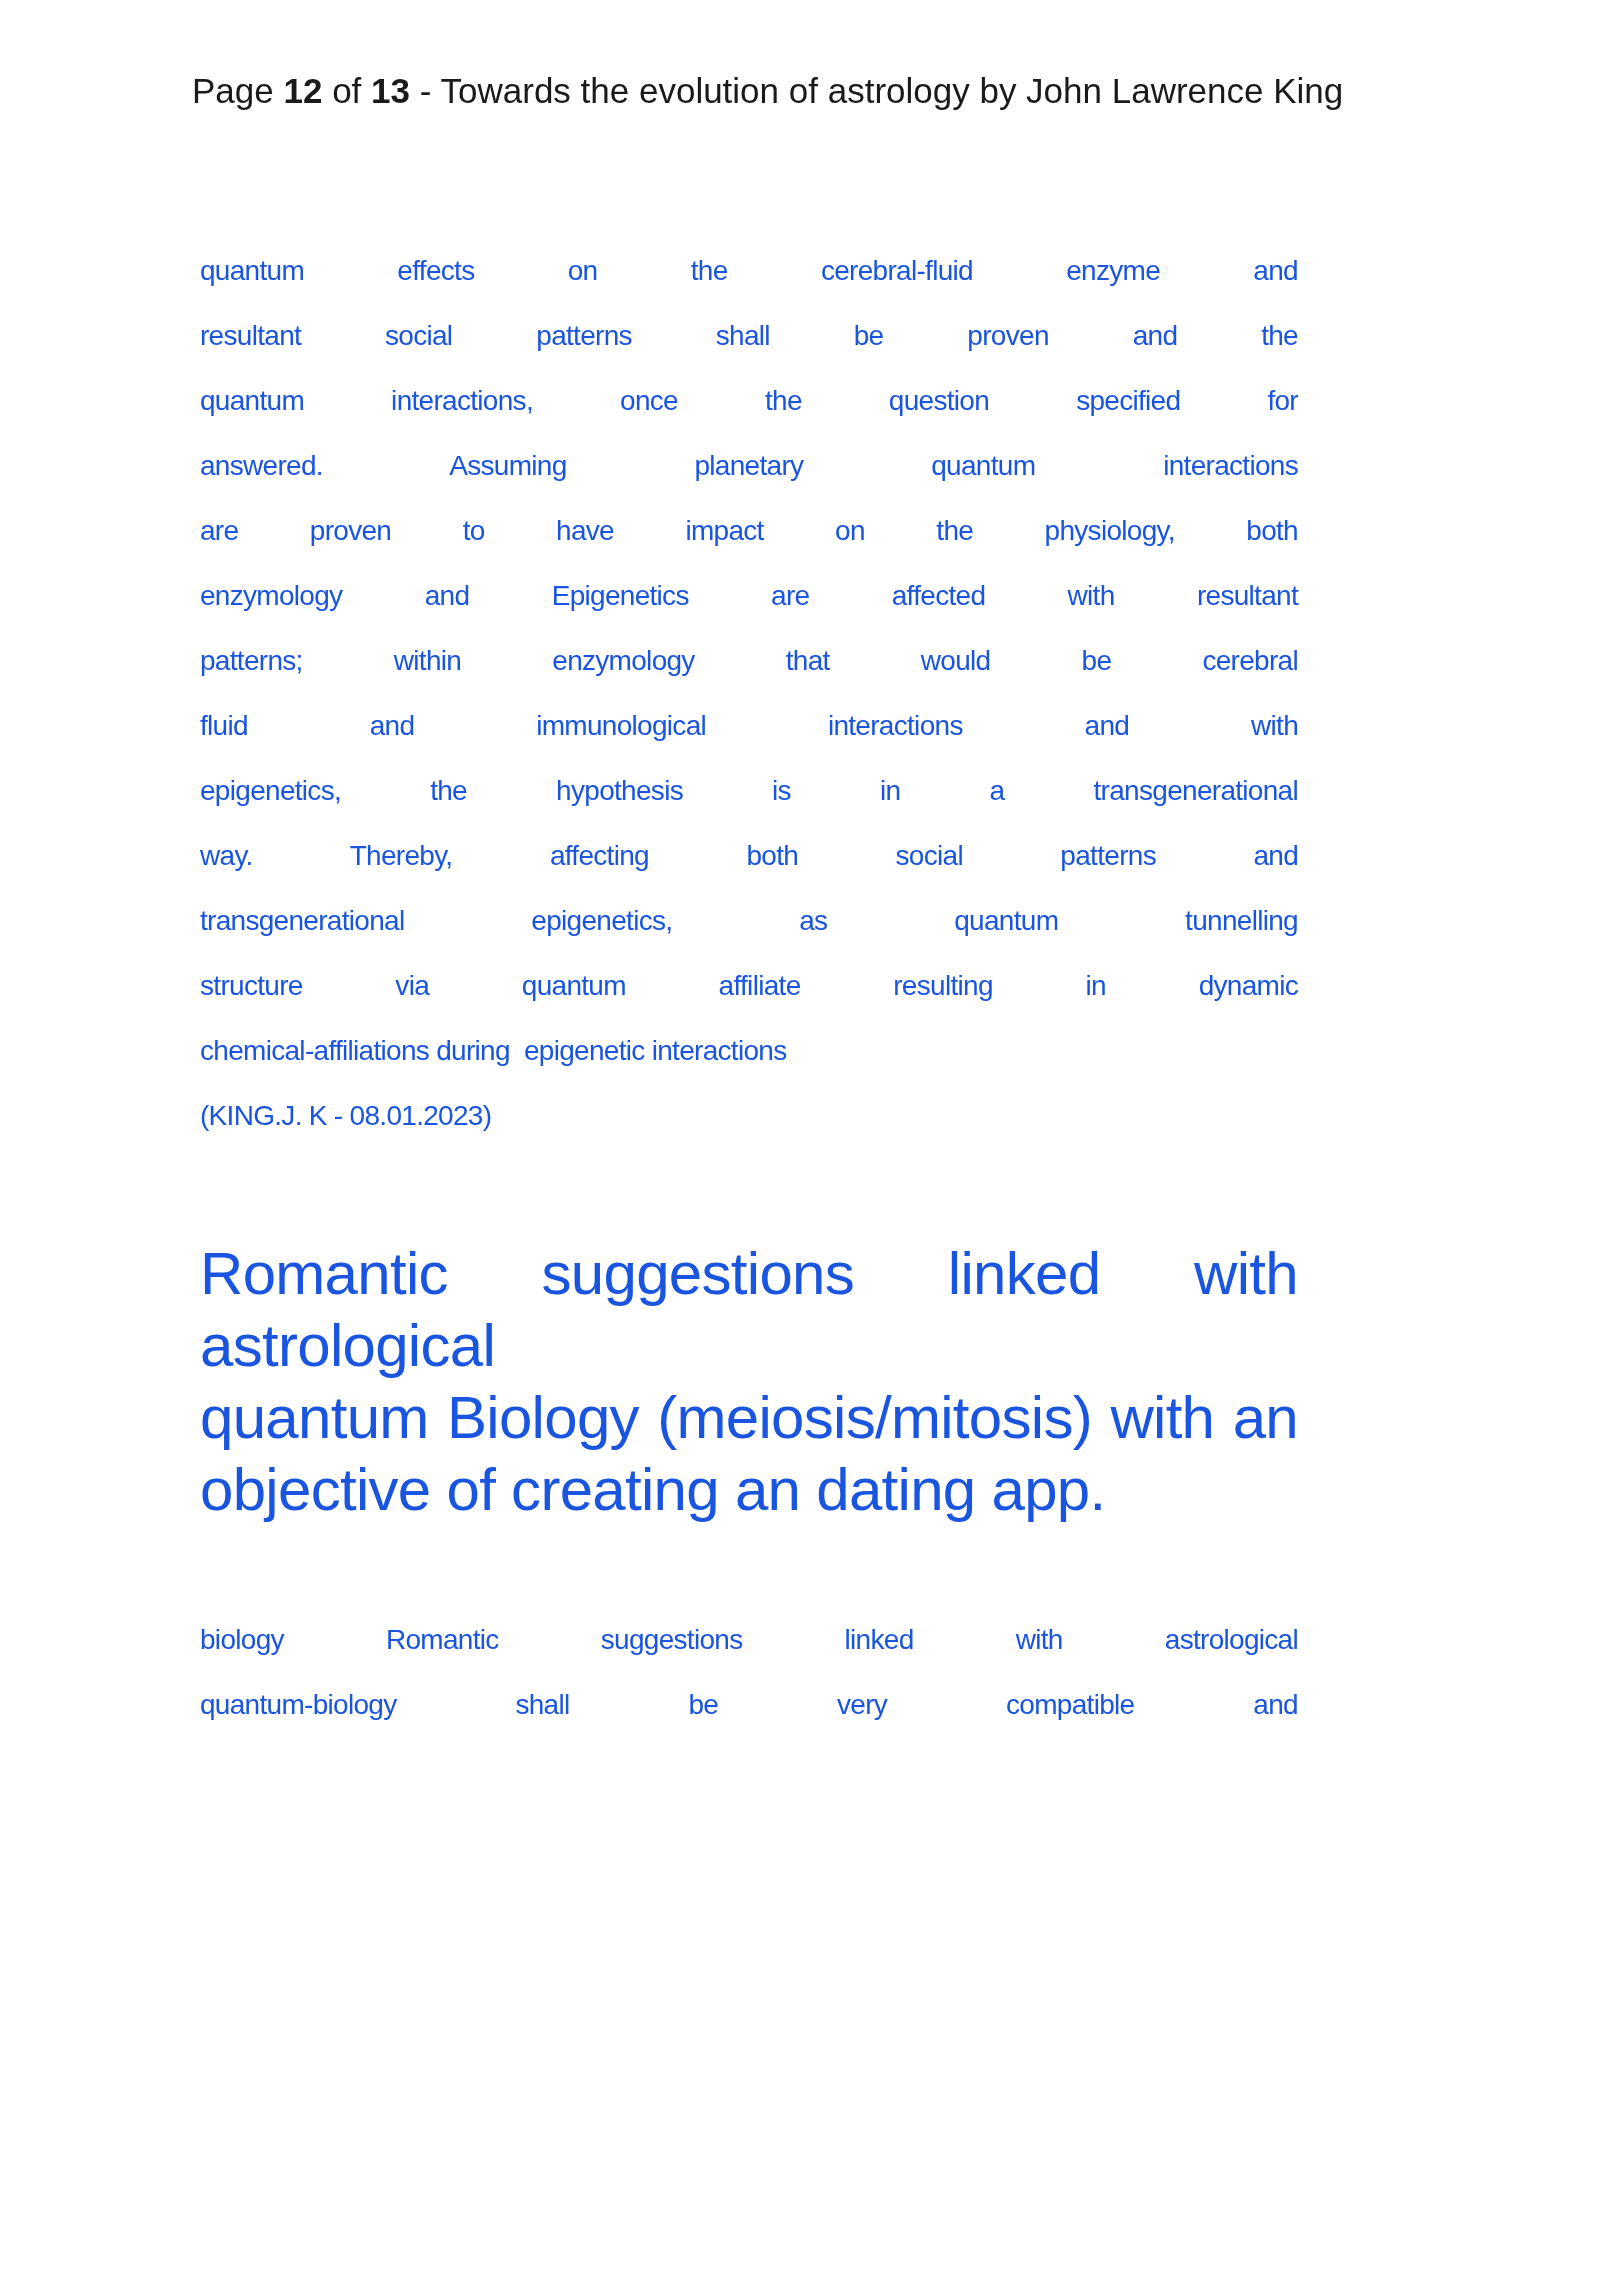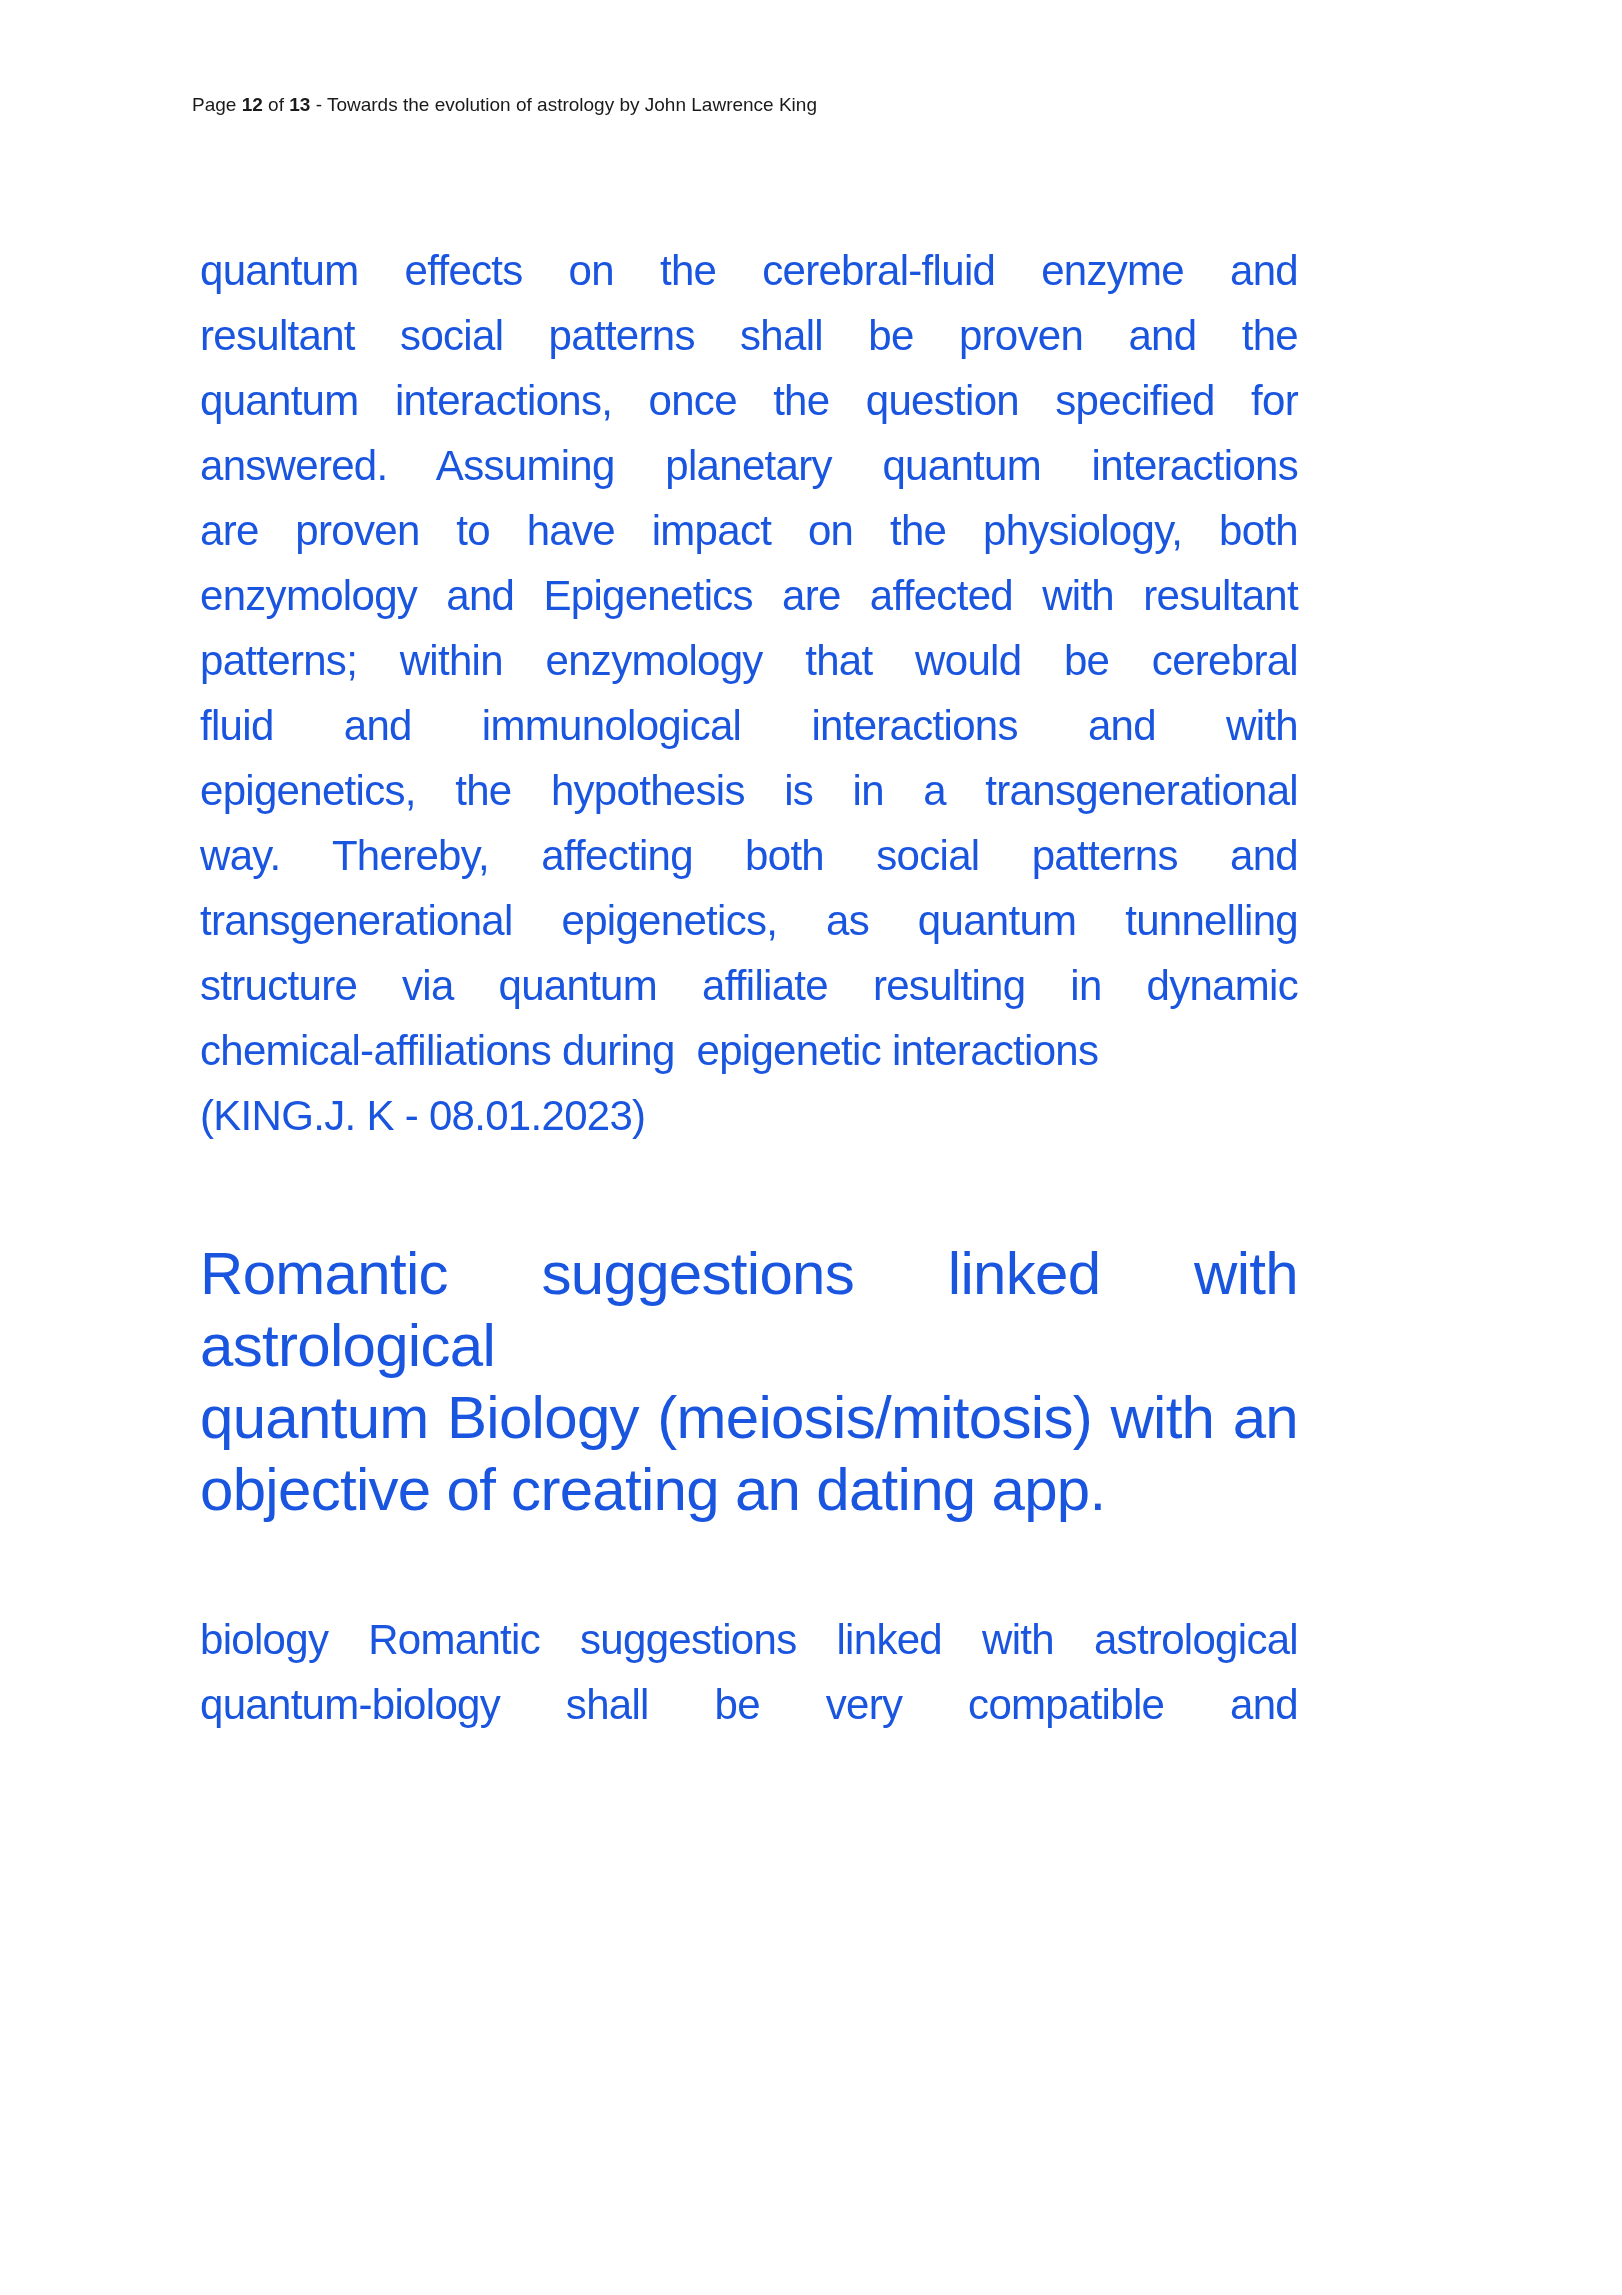--- a/index.html
+++ b/index.html
@@ -17,36 +17,36 @@
   .sheet {
     position: absolute;
     left: 0; top: 0;
     width: 1622px;
     height: 2295px;
     background: var(--page-background, #ffffff);
   }
   .header {
     position: absolute;
     left: 192px;
-    top: 88px;
-    font-size: 19px;
+    top: 74px;
+    font-size: 35px;
     line-height: 34px;
     color: var(--header-text, #1a1a1a);
     white-space: nowrap;
   }
   .header .b { font-weight: bold; }
   .col {
     position: absolute;
     left: 200px;
     top: 238px;
     width: 1098px;
     color: var(--text-blue, #1A55E0);
   }
   .para {
-    font-size: 42px;
+    font-size: 28px;
     line-height: 65px;
     letter-spacing: -0.7px;
   }
   .heading {
     margin-top: 90px;
     font-size: 60px;
     line-height: 72px;
     letter-spacing: -0.7px;
   }
   .para2 { margin-top: 81px; }

